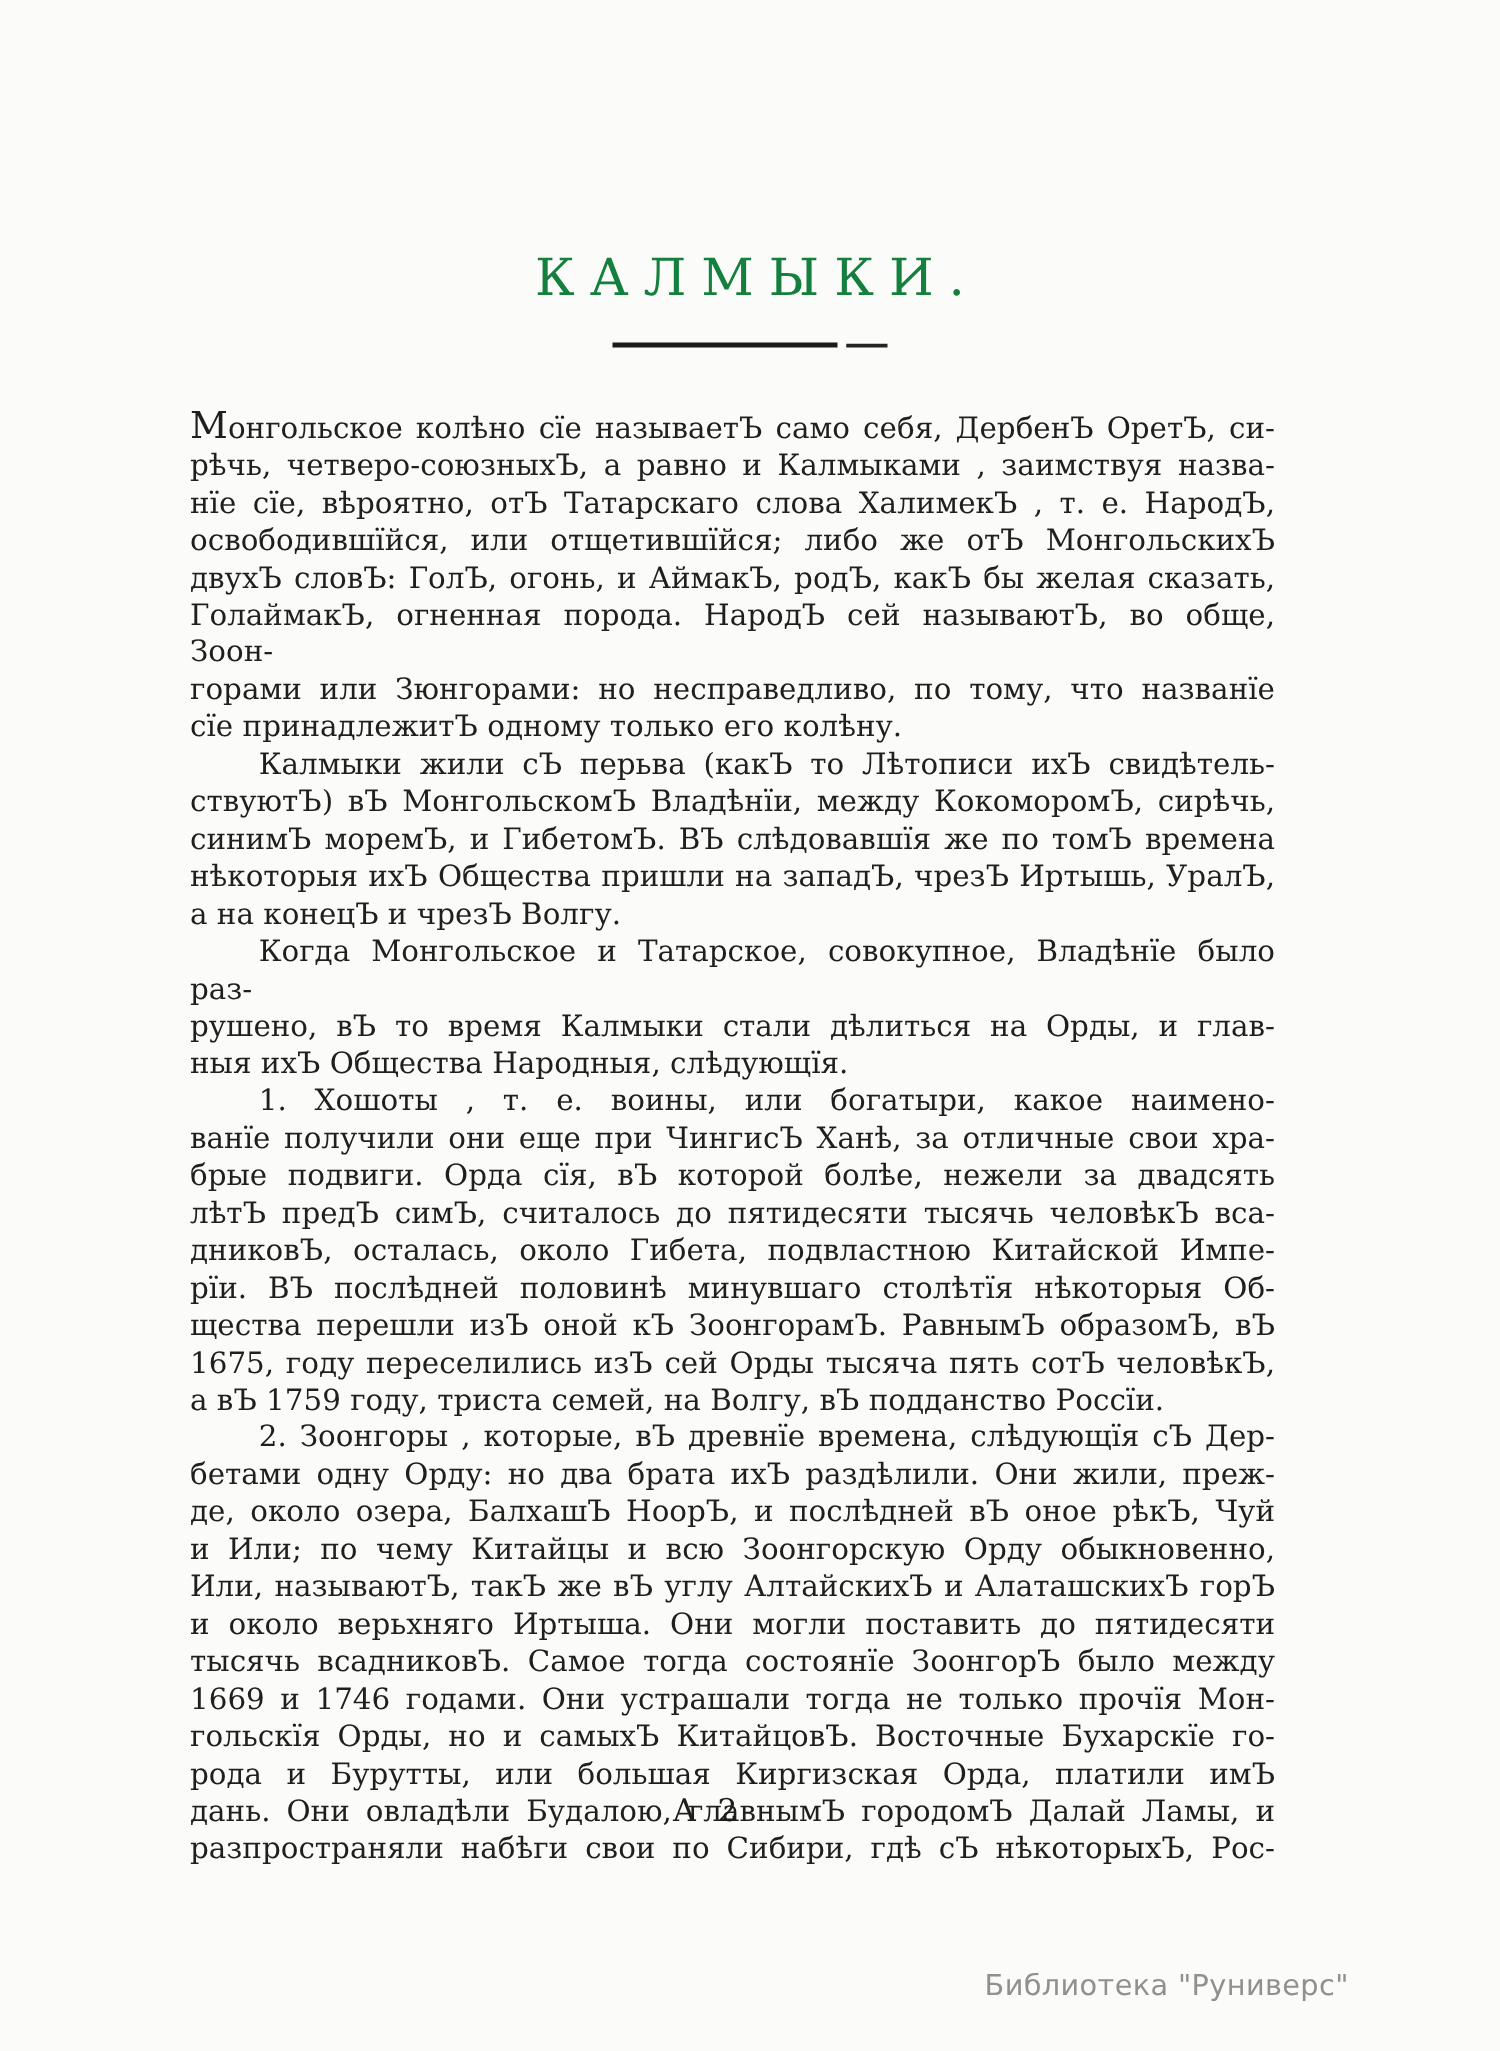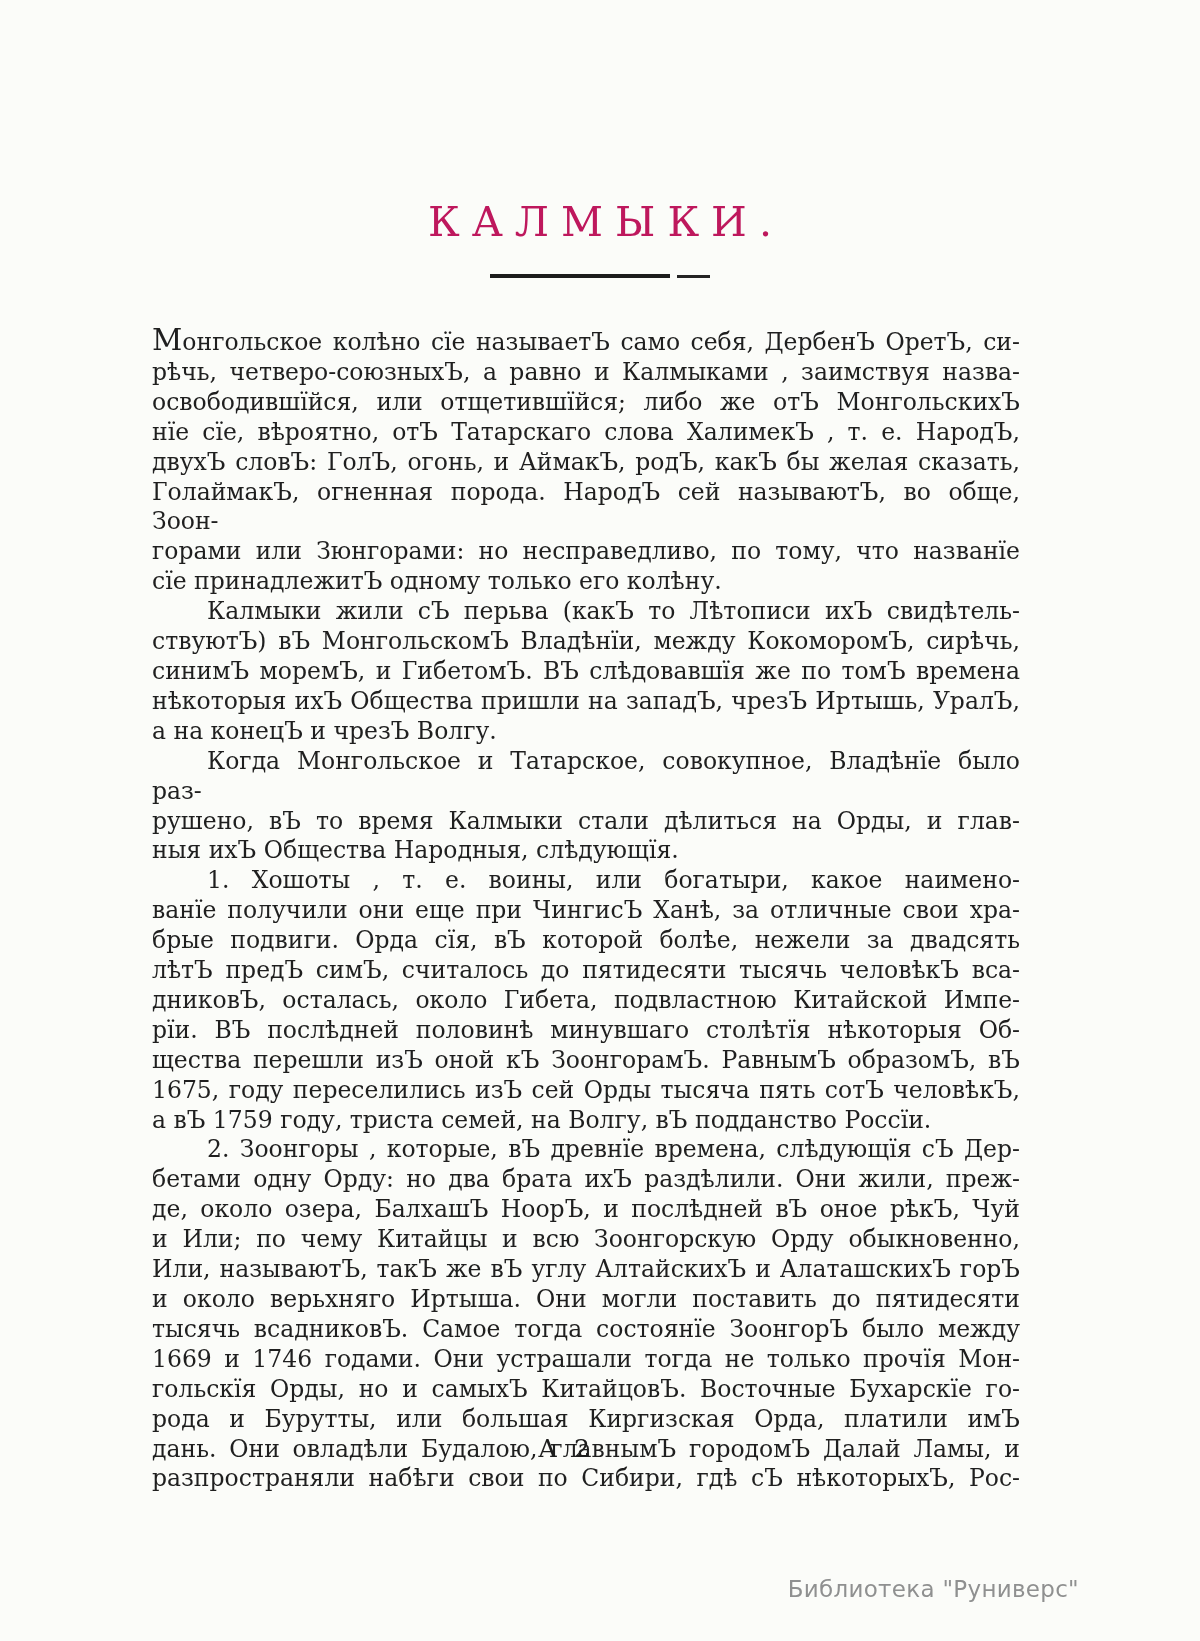--- a/index.html
+++ b/index.html
@@ -23,21 +23,21 @@
     position: absolute;
     top: 198px;
     left: 0;
     width: 100%;
     margin: 0;
     text-align: center;
     font-size: 41px;
     font-weight: normal;
     letter-spacing: 12px;
     text-indent: 12px; 
-    color: #be185d;
+    color: #15803d;
   }
   .rule {
     position: absolute;
     top: 274px;
     left: 0;
     width: 100%;
     display: flex;
     justify-content: center;
     align-items: center;
     gap: 7px;
@@ -102,22 +102,22 @@
 <div class="page">
   <h1 class="title">КАЛМЫКИ.</h1>
   <div class="rule">
     <span class="rule-long"></span>
     <span class="rule-short"></span>
   </div>
   <div class="text-block">
       <div class="paragraph">
         <div class="line just"><span class="big-initial">М</span><span>онгольское колѣно сїе называетЪ само себя, </span><span class="it">ДербенЪ ОретЪ</span><span>, си-</span></div>
         <div class="line just"><span>рѣчь, четверо-союзныхЪ, а равно и </span><span class="it">Калмыками</span><span> , заимствуя назва-</span></div>
+        <div class="line just"><span>нїе сїе, вѣроятно, отЪ Татарскаго слова </span><span class="it">ХалимекЪ</span><span> , т. е. НародЪ,</span></div>
         <div class="line just"><span>освободившїйся, или отщетившїйся; либо же отЪ МонгольскихЪ</span></div>
-        <div class="line just"><span>нїе сїе, вѣроятно, отЪ Татарскаго слова </span><span class="it">ХалимекЪ</span><span> , т. е. НародЪ,</span></div>
         <div class="line just"><span>двухЪ словЪ: </span><span class="it">ГолЪ</span><span>, огонь, и </span><span class="it">АймакЪ</span><span>, родЪ, какЪ бы желая сказать,</span></div>
         <div class="line just"><span class="it">ГолаймакЪ</span><span>, огненная порода. НародЪ сей называютЪ, во обще, </span><span class="it">Зоон-</span></div>
         <div class="line just"><span class="it">горами</span><span> или </span><span class="it">Зюнгорами</span><span>: но несправедливо, по тому, что названїе</span></div>
         <div class="line"><span>сїе принадлежитЪ одному только его колѣну.</span></div>
       </div>
       <div class="paragraph">
         <div class="line just indent"><span class="it">Калмыки</span><span> жили сЪ перьва (какЪ то Лѣтописи ихЪ свидѣтель-</span></div>
         <div class="line just"><span>ствуютЪ) вЪ МонгольскомЪ Владѣнїи, между </span><span class="it">КокоморомЪ</span><span>, сирѣчь,</span></div>
         <div class="line just"><span>синимЪ моремЪ, и </span><span class="it">ГибетомЪ</span><span>. ВЪ слѣдовавшїя же по томЪ времена</span></div>
         <div class="line just"><span>нѣкоторыя ихЪ Общества пришли на западЪ, чрезЪ Иртышь, УралЪ,</span></div>

